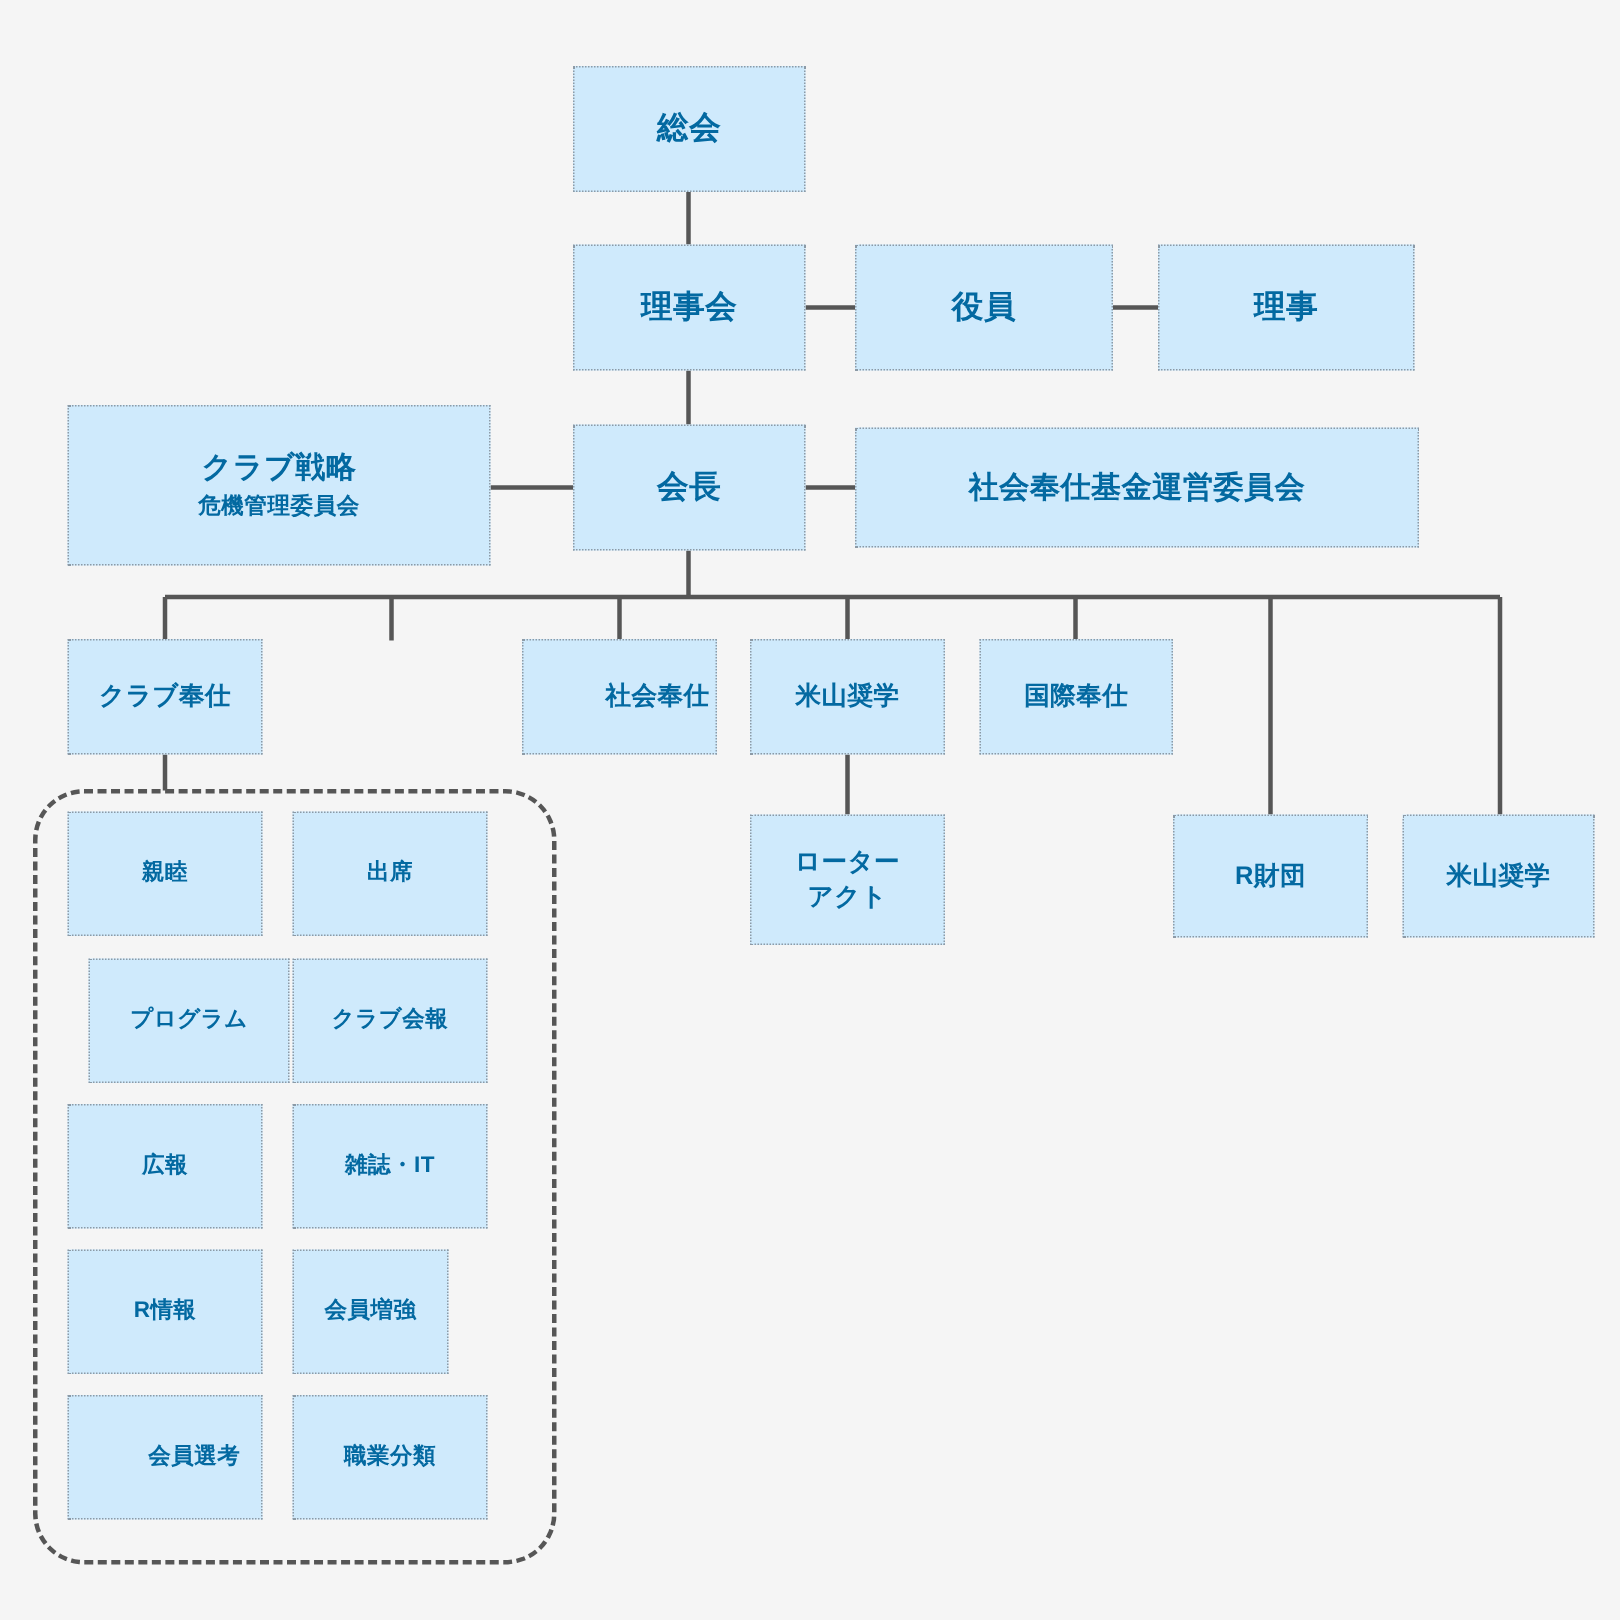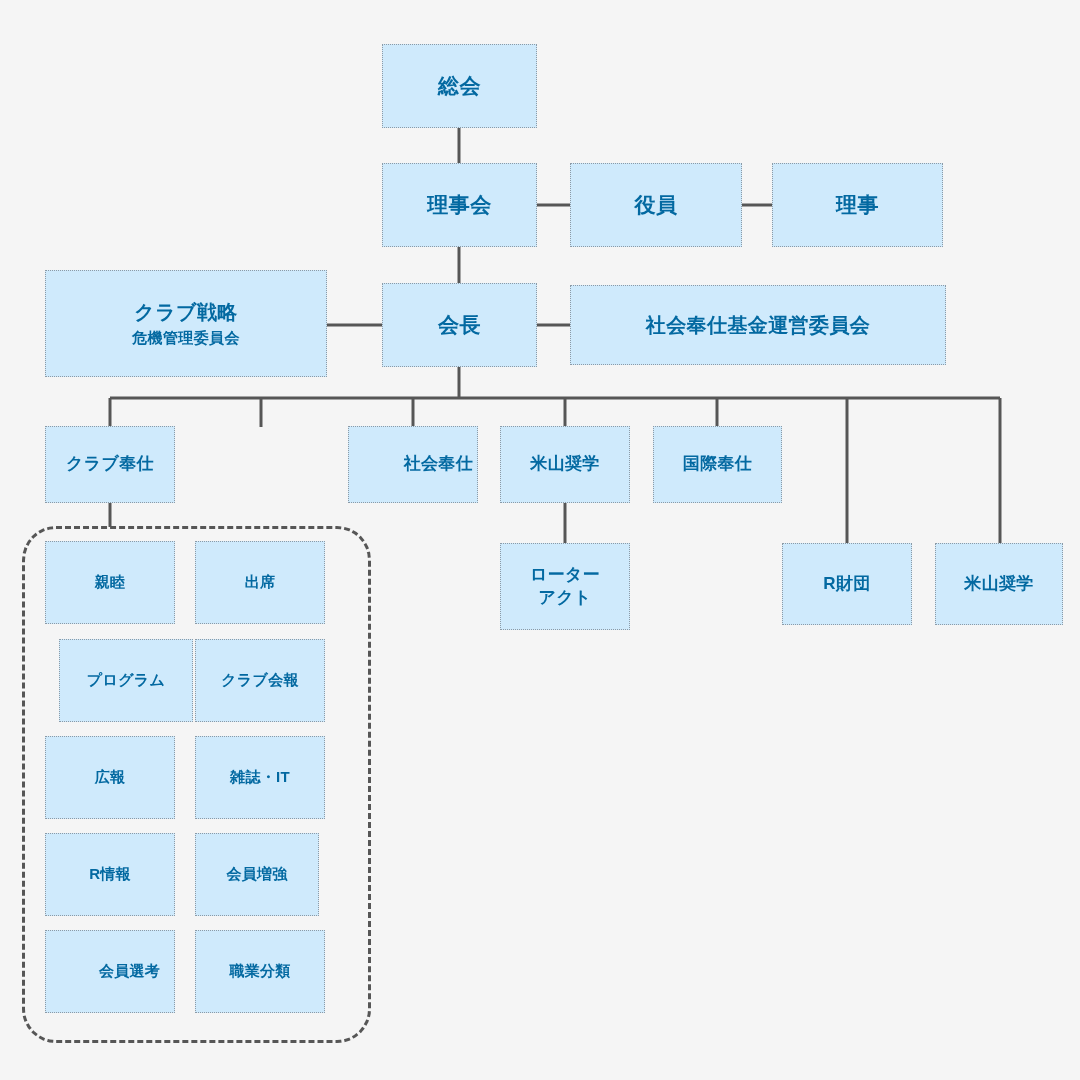--- a/index.html
+++ b/index.html
@@ -184,21 +184,21 @@
   <div class="node t-sm" style="left:45px; top:736px; width:130px; height:83px;">
     <span class="line1">広報</span>
   </div>
   <div class="node t-sm" style="left:195px; top:736px; width:130px; height:83px;">
     <span class="line1">雑誌・IT</span>
   </div>
 
   <div class="node t-sm" style="left:45px; top:833px; width:130px; height:83px;">
     <span class="line1">R情報</span>
   </div>
-  <div class="node t-sm" style="left:195px; top:833px; width:124px; height:83px;">
+  <div class="node t-sm" style="left:195px; top:833px; width:104px; height:83px;">
     <span class="line1">会員増強</span>
   </div>
 
   <div class="node t-sm" style="left:45px; top:930px; width:130px; height:83px;padding-left:43px;">
     <span class="line1">会員選考</span>
   </div>
   <div class="node t-sm" style="left:195px; top:930px; width:130px; height:83px;">
     <span class="line1">職業分類</span>
   </div>
 

